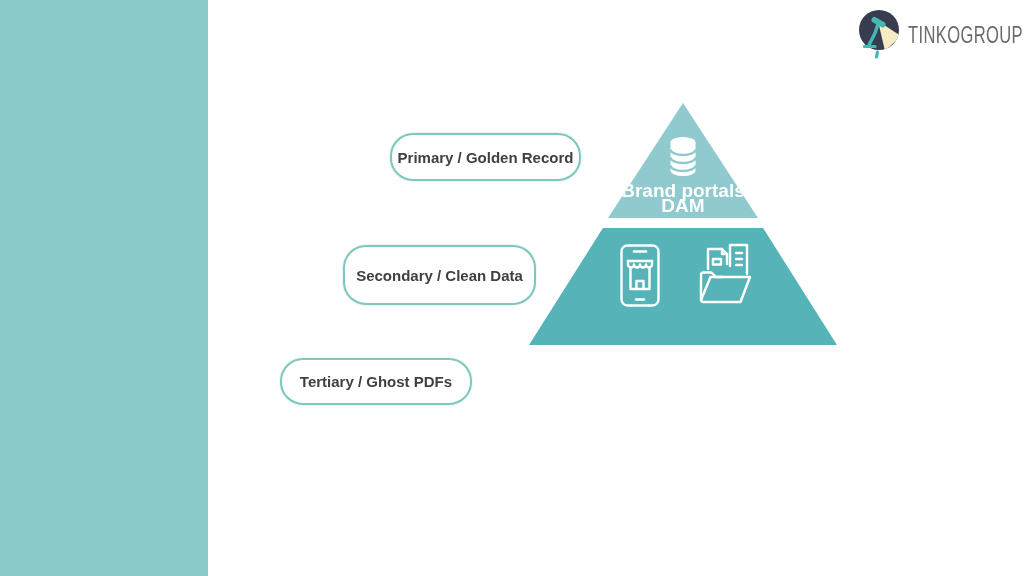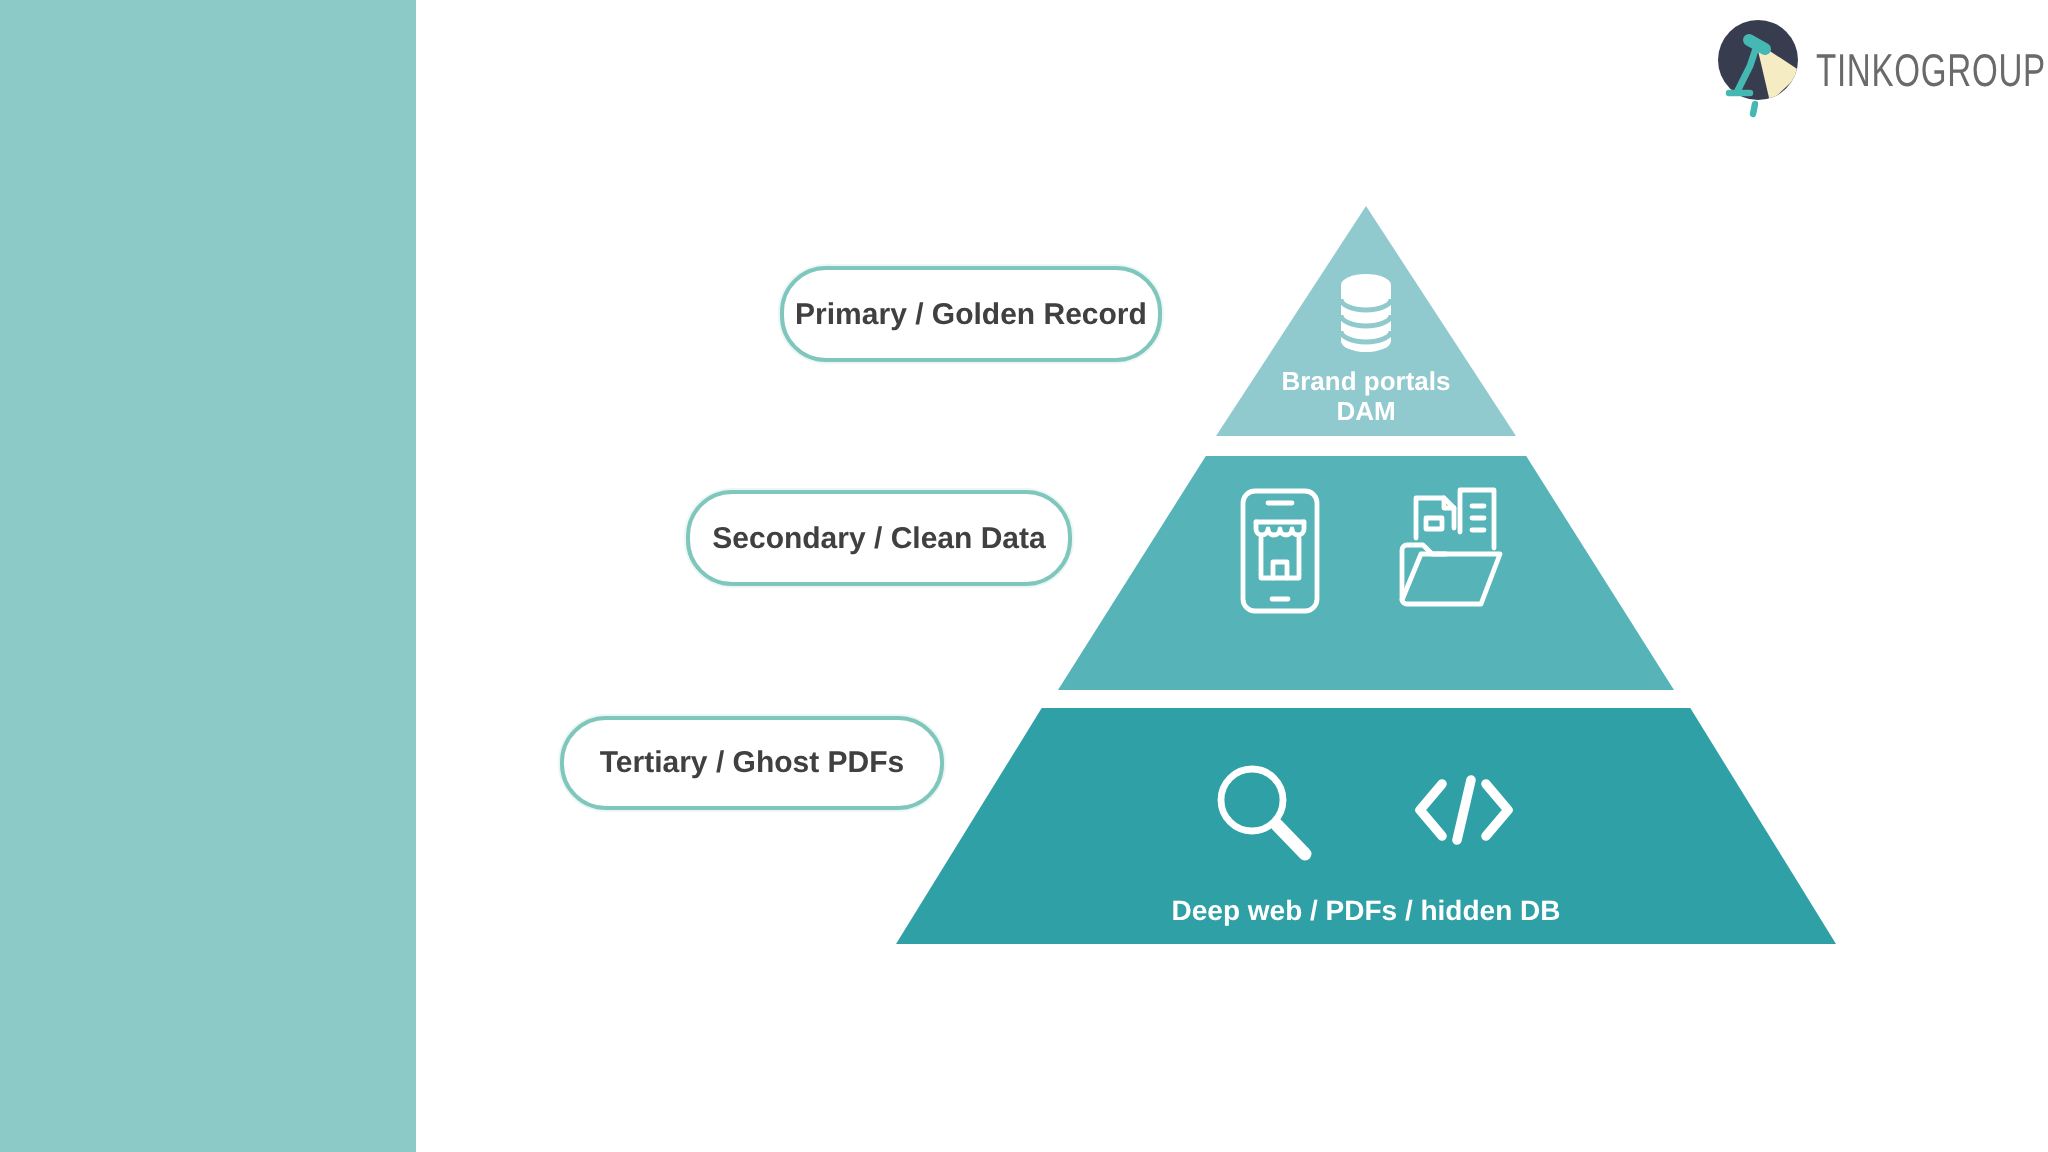--- a/index.html
+++ b/index.html
@@ -34,21 +34,21 @@
   .pill {
     position: absolute;
     background: #ffffff;
     border: 2px solid #7FC7BD;
     border-radius: 23px;
     display: flex; align-items: center; justify-content: center;
     font-size: 15px; font-weight: 700; color: #404040;
     box-shadow: 0 0 0 1px rgba(127,199,189,0.15);
   }
   .pill-1 { left: 390px; top: 133px; width: 191px; height: 48px; }
-  .pill-2 { left: 343px; top: 245px; width: 193px; height: 48px; }
+  .pill-2 { left: 343px; top: 245px; width: 193px; height: 60px; }
   .pill-3 { left: 280px; top: 358px; width: 192px; height: 47px; }
 
   
   .tier { position: absolute; }
   .tier-1 {
     left: 608px; top: 103px; width: 150px; height: 115px;
     background: #90C9CE;
     clip-path: polygon(50% 0%, 100% 100%, 0% 100%);
   }
   .tier-2 {
@@ -59,21 +59,21 @@
   .tier-3 {
     left: 448px; top: 354px; width: 470px; height: 118px;
     background: #2FA0A6;
     clip-path: polygon(15.5% 0%, 84.5% 0%, 100% 100%, 0% 100%);
   }
 
   .tier-text {
     position: absolute; left: 0; width: 100%;
     text-align: center; color: #ffffff; font-weight: 700;
   }
-  .tier-1 .tier-text { bottom: 5px; font-size: 13px; line-height: 15px; }
+  .tier-1 .tier-text { bottom: 5px; font-size: 19px; line-height: 15px; }
   .tier-2 .tier-text { bottom: 8px; font-size: 14px; }
   .tier-3 .tier-text { bottom: 9px; font-size: 14px; }
 
   .tier-icon { position: absolute; }
   .icon-db        { left: 61px;  top: 34px; width: 28px; height: 39px; }
   .icon-phone     { left: 91px;  top: 16px; width: 40px; height: 63px; }
   .icon-folder    { left: 166px; top: 14px; width: 57px; height: 65px; }
   .icon-magnifier { left: 158px; top: 26px; width: 54px; height: 54px; }
   .icon-code      { left: 258px; top: 33px; width: 52px; height: 36px; }
 </style>
@@ -149,26 +149,14 @@
       <rect x="18" y="17" width="8" height="5.5"></rect>
       <path d="M35 24 V3 h17 v29"></path>
       <line x1="41" y1="11" x2="47" y2="11"></line>
       <line x1="41" y1="17" x2="47" y2="17"></line>
       <line x1="41" y1="23" x2="47" y2="23"></line>
       <path d="M6 58 V33 a2.5 2.5 0 0 1 2.5 -2.5 h8 l4.5 4.5 h7"></path>
       <path d="M6 58 l9.5 -23 h39.5 l-9.5 25 H8.5 a2.5 2.5 0 0 1 -2.5 -2 z"></path>
     </svg>
   </div>
 
-  <div class="tier tier-3">
-    <svg class="tier-icon icon-magnifier" viewBox="0 0 54 54" fill="none" stroke="#ffffff">
-      <circle cx="20" cy="20" r="15.5" stroke-width="3.4"></circle>
-      <line x1="32.5" y1="32.5" x2="46.5" y2="47" stroke-width="6.5" stroke-linecap="round"></line>
-    </svg>
-    <svg class="tier-icon icon-code" viewBox="0 0 52 36" fill="none" stroke="#ffffff" stroke-width="4.8" stroke-linecap="round" stroke-linejoin="round">
-      <polyline points="15,5 4,18 15,31"></polyline>
-      <polyline points="37,5 48,18 37,31"></polyline>
-      <line x1="29.5" y1="3" x2="22.5" y2="33"></line>
-    </svg>
-    <div class="tier-text">Deep web / PDFs / hidden DB</div>
-  </div>
 
 </div>
 
 </body></html>

